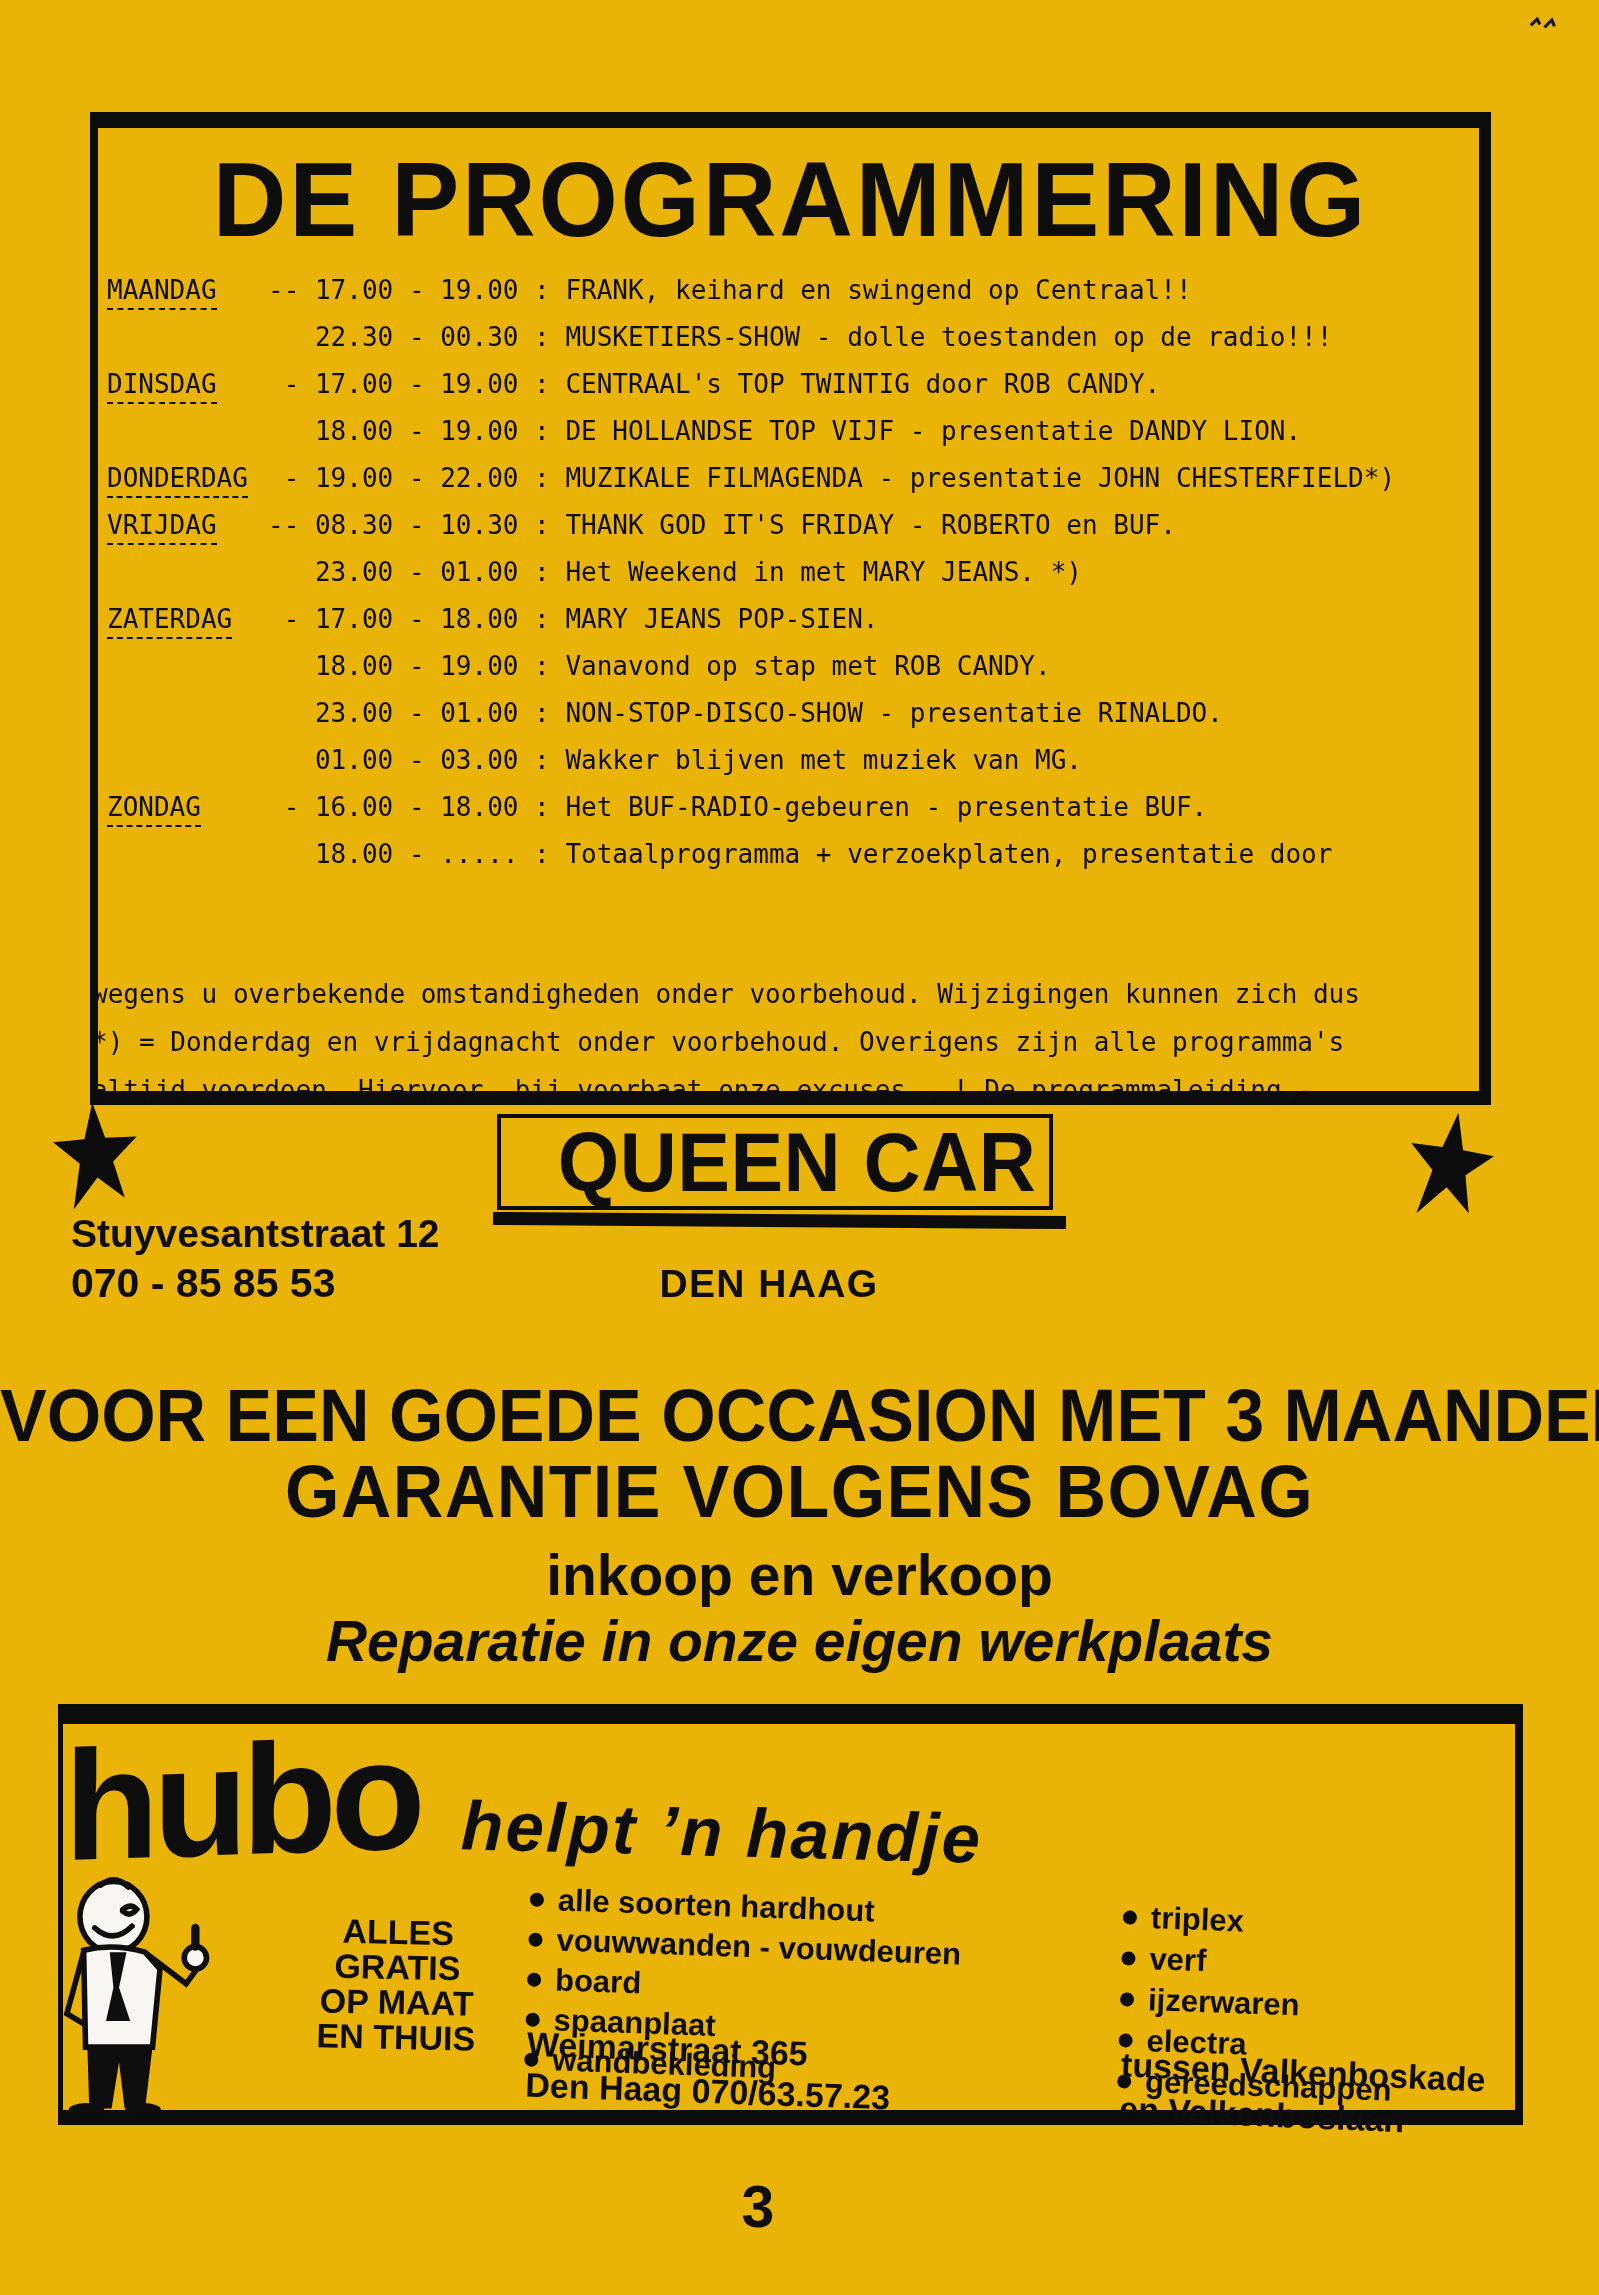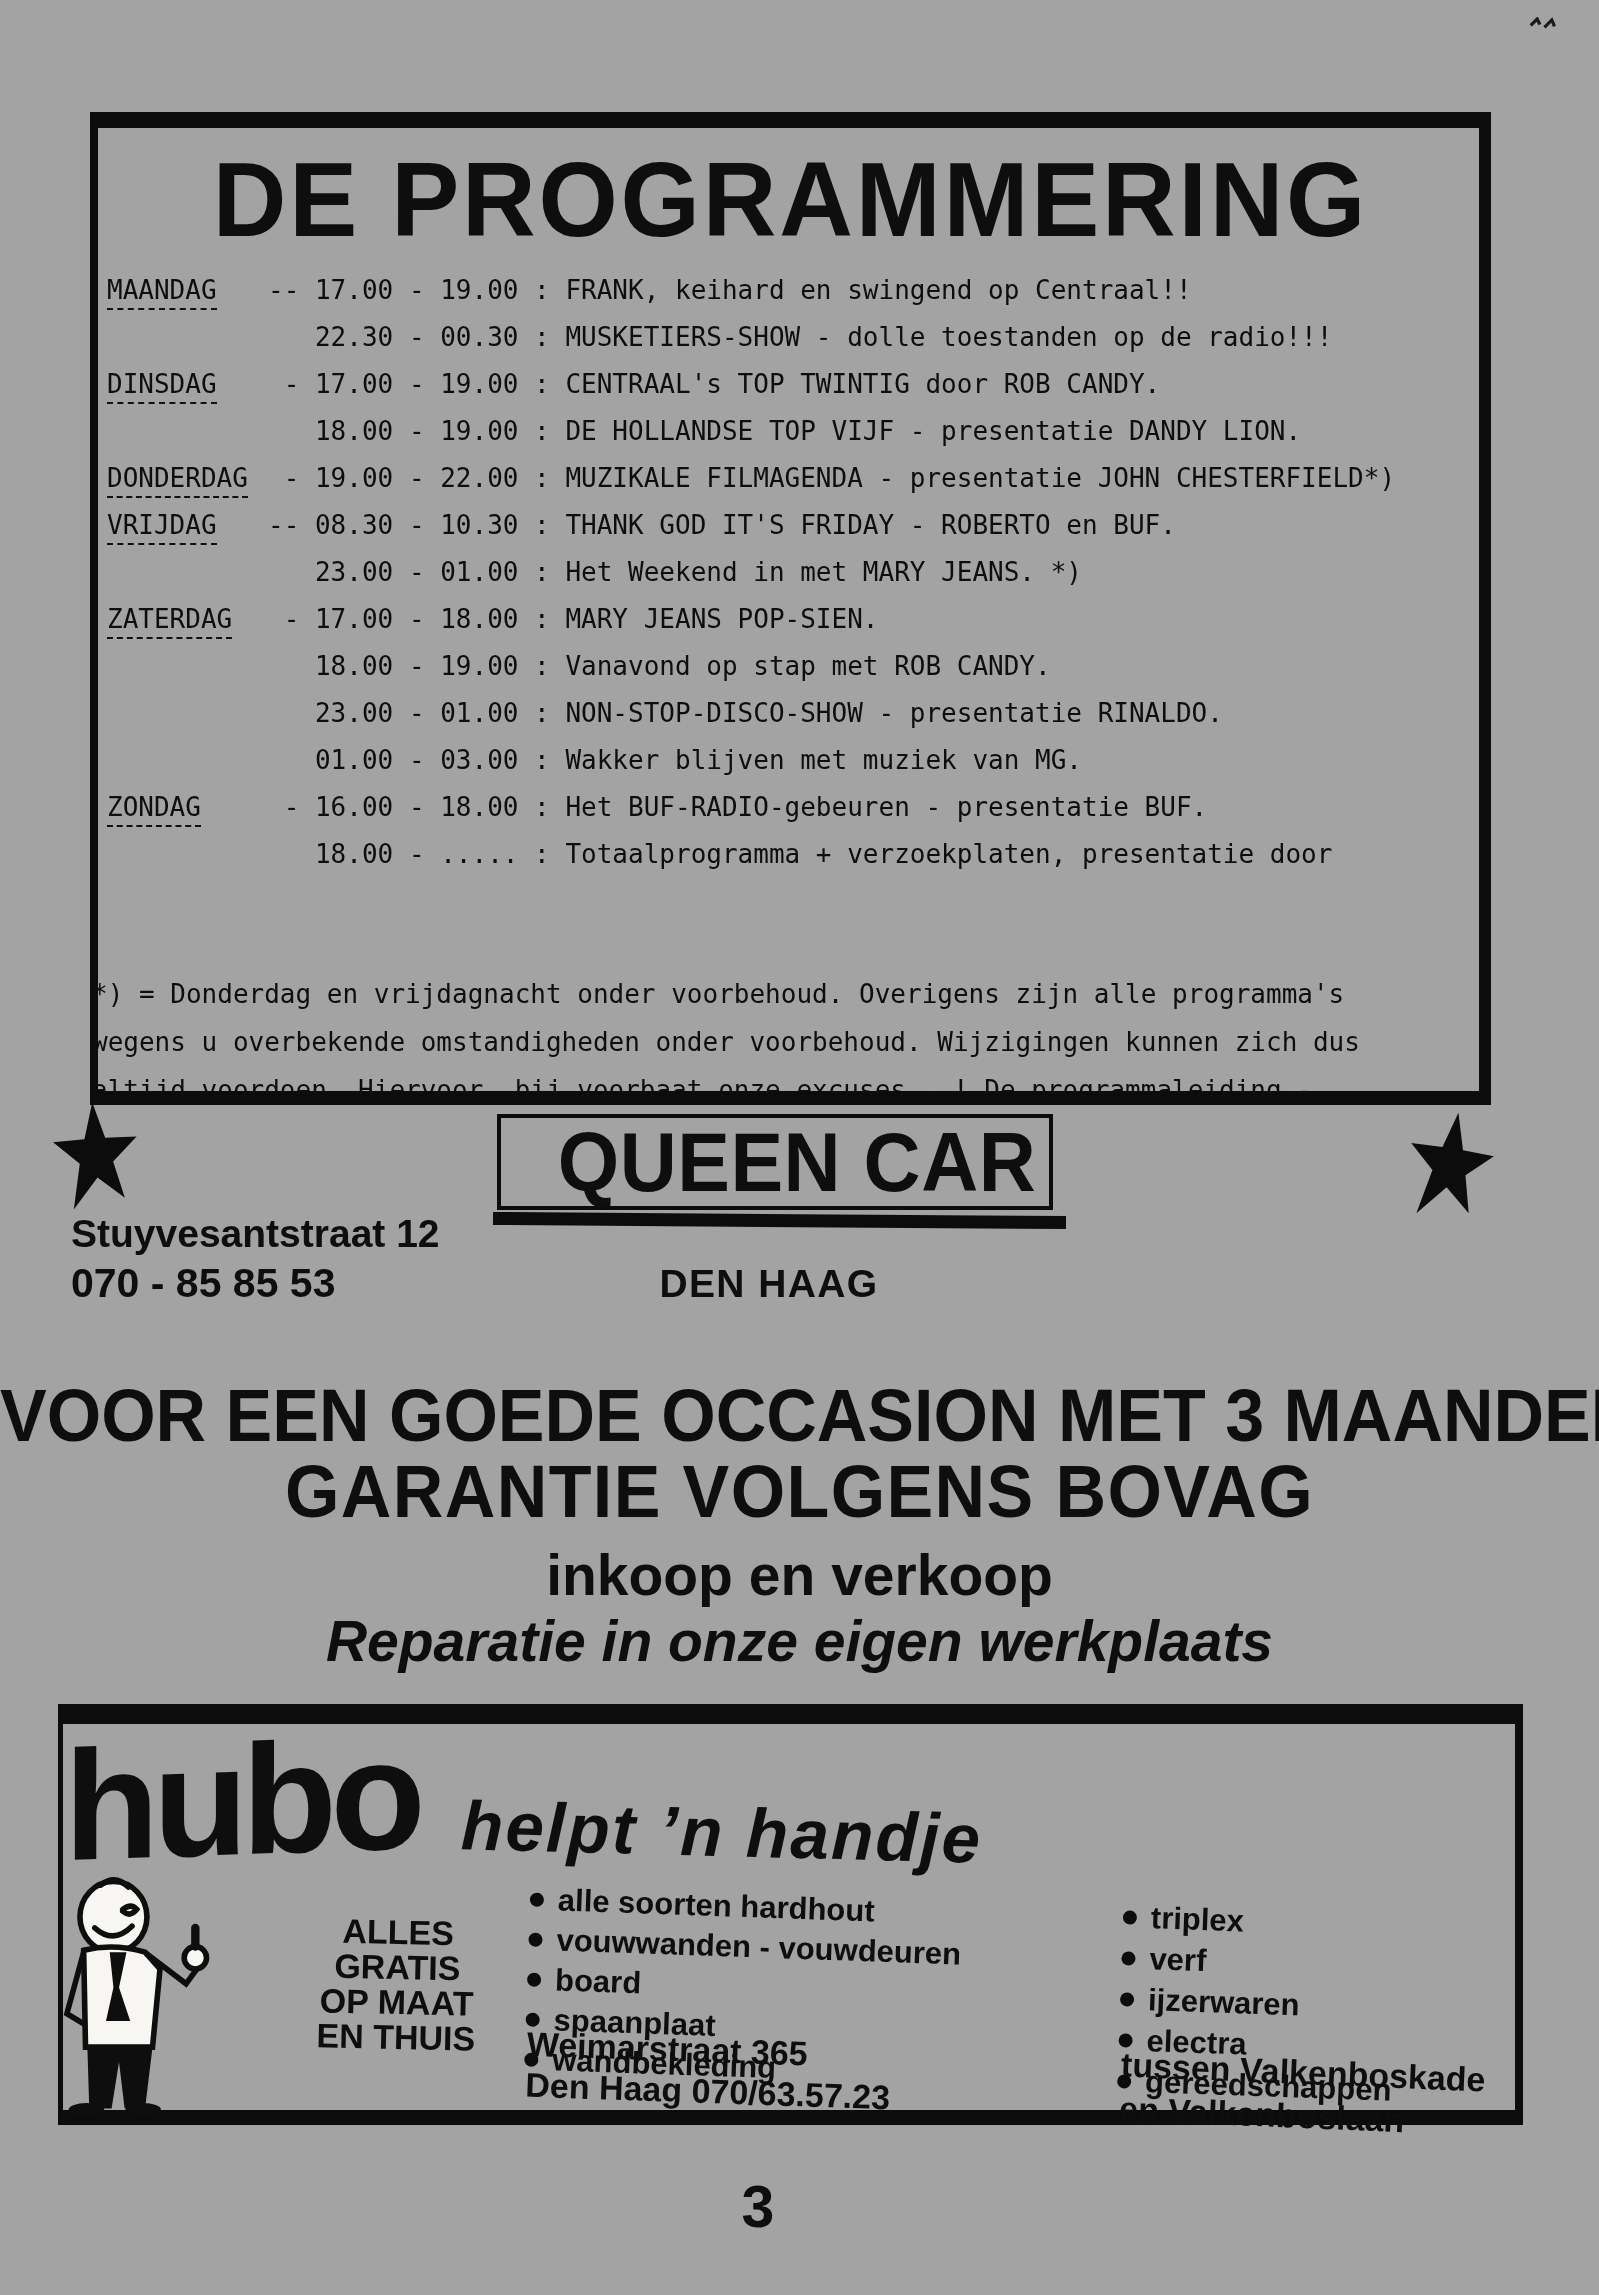--- a/index.html
+++ b/index.html
@@ -1,18 +1,18 @@
 <!DOCTYPE html>
 <html style="font-size:7.4px"><head>
 <meta charset="utf-8">
 <style>
   html,body{margin:0;padding:0;background:#e9e7e2;}
   .page{
     position:relative;width:1599px;height:2295px;margin:0 auto;
-    background:#a3a3a3;color:#0e0e0e;overflow:hidden;
+    background:#eab308;color:#0e0e0e;overflow:hidden;
     font-family:"Liberation Sans",sans-serif;
   }
   .abs{position:absolute;}
 
   
   .prog-box{
     left:90px;top:112px;width:1401px;height:993px;
     border-style:solid;border-color:#0c0c0c;
     border-width:16.6px 12px 14px 8.3px;
     box-sizing:border-box;
@@ -131,23 +131,23 @@
       <div class="sched-row"><span class="sched-day"><span class="sched-day-inner"></span></span><span class="sched-rest">   01.00 - 03.00 : Wakker blijven met muziek van MG.</span></div>
 
       <div class="sched-row"><span class="sched-day"><span class="sched-day-inner">ZONDAG</span></span><span class="sched-rest"> - 16.00 - 18.00 : Het BUF-RADIO-gebeuren - presentatie BUF.</span></div>
 
       <div class="sched-row"><span class="sched-day"><span class="sched-day-inner"></span></span><span class="sched-rest">   18.00 - ..... : Totaalprogramma + verzoekplaten, presentatie door</span></div>
 
     </div>
 
   <div class="abs footnotes">
 
+      <div class="footnote">wegens u overbekende omstandigheden onder voorbehoud. Wijzigingen kunnen zich dus</div>
+
       <div class="footnote">*) = Donderdag en vrijdagnacht onder voorbehoud. Overigens zijn alle programma's</div>
-
-      <div class="footnote">wegens u overbekende omstandigheden onder voorbehoud. Wijzigingen kunnen zich dus</div>
 
       <div class="footnote">altijd voordoen. Hiervoor, bij voorbaat onze excuses...! De programmaleiding.-</div>
     </div>
 
   <div class="abs star star-left">
     <svg viewBox="0 0 100 100" preserveAspectRatio="none">
       <polygon fill="#0c0c0c" points="50,0 61.8,33.8 97.6,34.6 69,56.2 79.4,90.5 50,70 20.6,98 31,56.2 2.4,34.6 38.2,33.8"></polygon>
     </svg>
   </div>
   <div class="abs star star-right">

